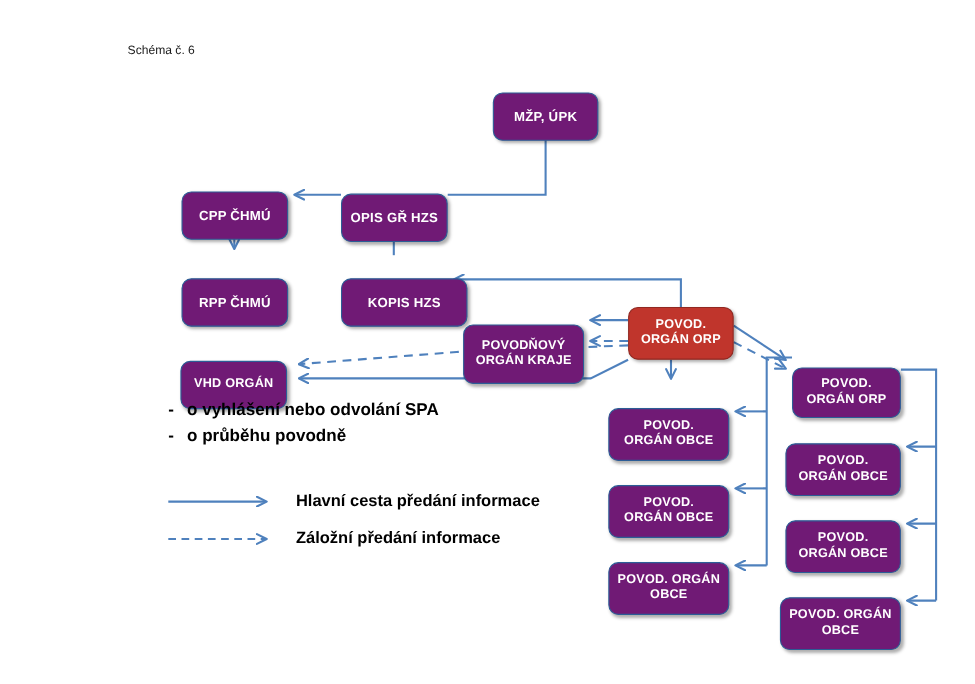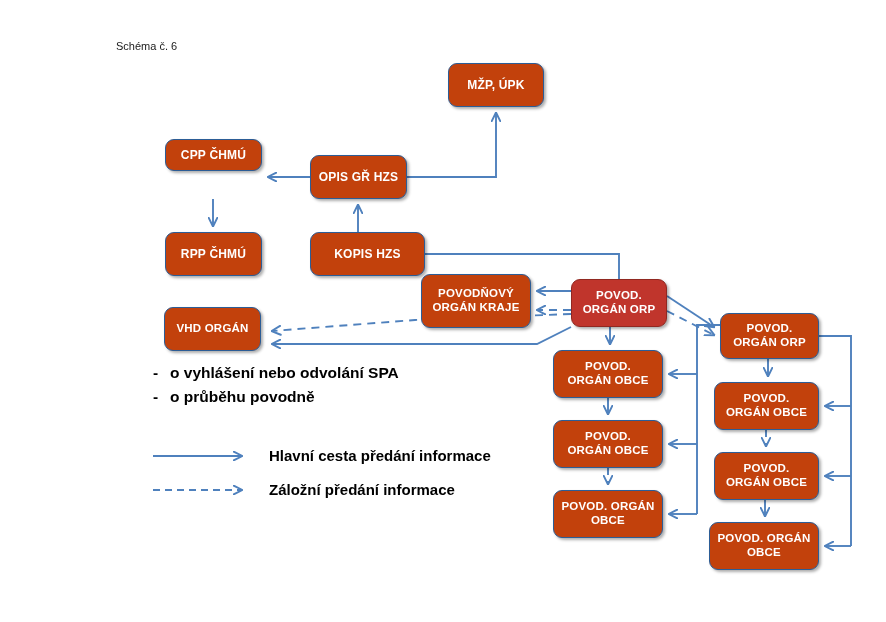--- a/index.html
+++ b/index.html
@@ -35,22 +35,23 @@
     justify-content: center;
     text-align: center;
     color: #ffffff;
     font-weight: bold;
     line-height: 1.18;
     letter-spacing: 0.2px;
     box-shadow: 2px 2px 3px rgba(0,0,0,0.32);
     z-index: 3;
   }
   .node.blue {
-    background: #c2410c;
+    background: #701a75;
     border: 1.5px solid #2c5d96;
+    margin-top: 21px;
   }
   .node.red {
     background: #c0352c;
     border: 1.5px solid #912821;
   }
   .node span { display: block; padding: 0 3px; }
 
   #schema-label {
     position: absolute;
     left: 116px;
@@ -167,21 +168,21 @@
       <path d="M 851 406 L 825 406" marker-end="url(#arrow-open)"></path>
       <path d="M 851 476 L 825 476" marker-end="url(#arrow-open)"></path>
       <path d="M 851 546 L 825 546" marker-end="url(#arrow-open)"></path>
     </g>
   </svg>
 
   <div id="node-layer">
       <div class="node blue" style="left: 448px; top: 63px; width: 96px; height: 44px; font-size: 12px;">
         <span>MŽP, ÚPK</span>
       </div>
-      <div class="node blue" style="left: 165px; top: 139px; width: 97px; height: 32px; font-size: 12px;">
+      <div class="node blue" style="left: 165px; top: 153px; width: 97px; height: 44px; font-size: 12px;">
         <span>CPP ČHMÚ</span>
       </div>
       <div class="node blue" style="left: 310px; top: 155px; width: 97px; height: 44px; font-size: 12px;">
         <span>OPIS GŘ HZS</span>
       </div>
       <div class="node blue" style="left: 165px; top: 232px; width: 97px; height: 44px; font-size: 12px;">
         <span>RPP ČHMÚ</span>
       </div>
       <div class="node blue" style="left: 310px; top: 232px; width: 115px; height: 44px; font-size: 12px;">
         <span>KOPIS HZS</span>

